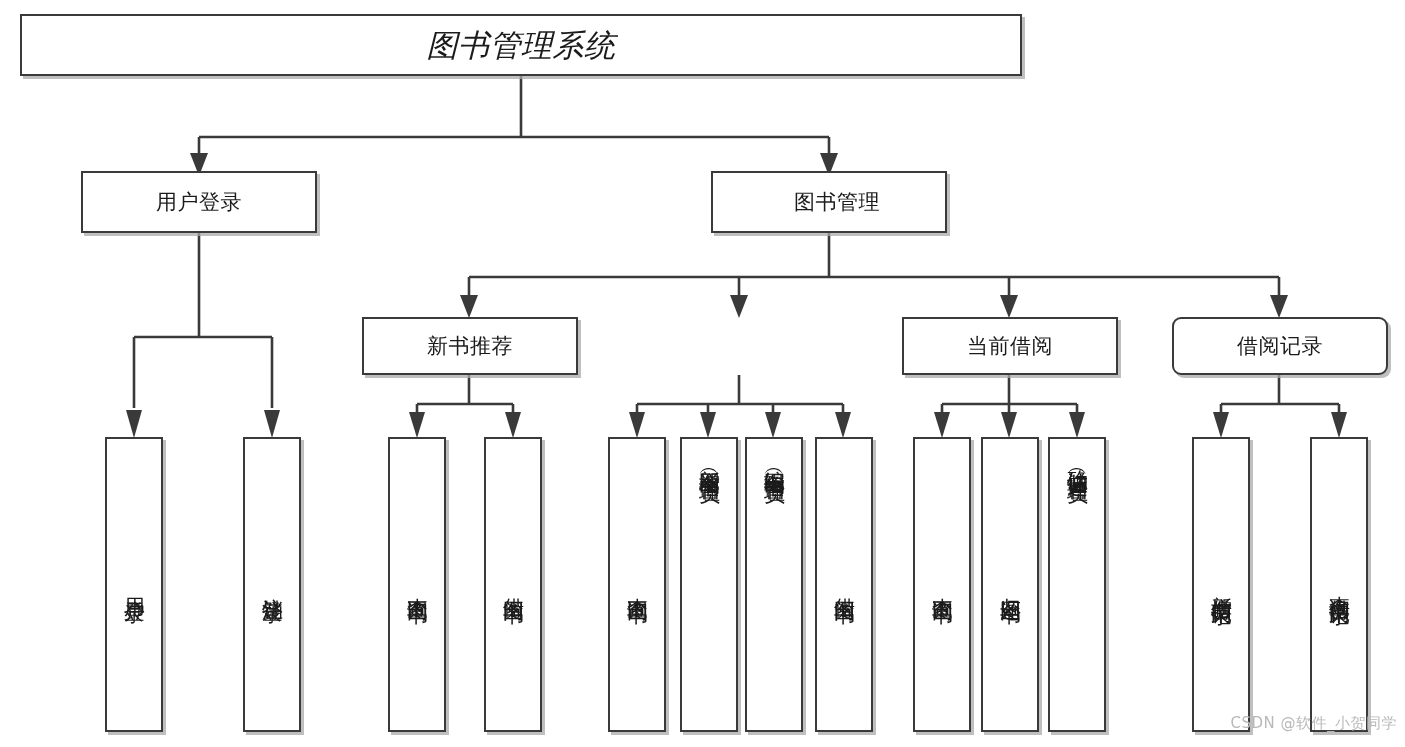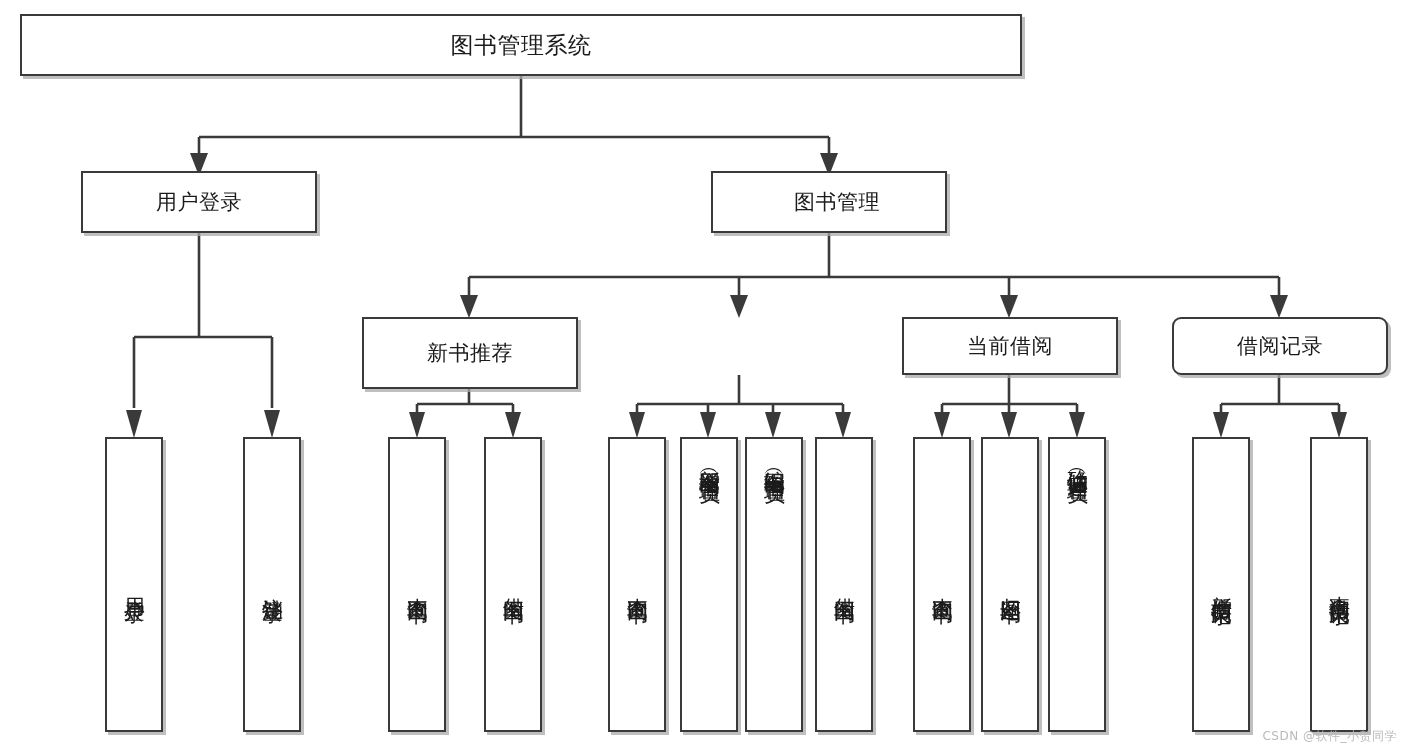--- a/index.html
+++ b/index.html
@@ -57,26 +57,26 @@
     font-size: 21px;
     line-height: 1.28;
     letter-spacing: 2px;
     white-space: nowrap;
     text-align: left;
   }
   .node.vertical.centered {
     align-items: center;
     padding-top: 0;
   }
-  #title-node .label { font-size: 23px; }
+  #title-node .label { font-size: 31px; font-style: italic; }
   #watermark {
     position: absolute;
     right: 8px;
-    bottom: 2px;
-    font-size: 12px;
+    bottom: 14px;
+    font-size: 15px;
     color: #b9b9b9;
     letter-spacing: 0.5px;
     white-space: nowrap;
     z-index: 20;
     font-family: "DejaVu Sans", "Liberation Sans", sans-serif;
   }
 </style>
 </head>
 <body>
 
@@ -166,21 +166,21 @@
   </div>
 
   <div class="node shadowed" style="left:81px; top:171px; width:236px; height:62px;">
     <span class="label">用户登录</span>
   </div>
 
   <div class="node shadowed" style="left:711px; top:171px; width:236px; height:62px;padding-left:16px;">
     <span class="label">图书管理</span>
   </div>
 
-  <div class="node shadowed" style="left:362px; top:317px; width:216px; height:72px;">
+  <div class="node shadowed" style="left:362px; top:317px; width:216px; height:58px;">
     <span class="label">新书推荐</span>
   </div>
 
 
   <div class="node shadowed" style="left:902px; top:317px; width:216px; height:58px;text-align:center;">
     <span class="label">当前借阅</span>
   </div>
 
   <div class="node shadowed" style="left:1172px; top:317px; width:216px; height:58px;border-radius:9px;">
     <span class="label">借阅记录</span>

